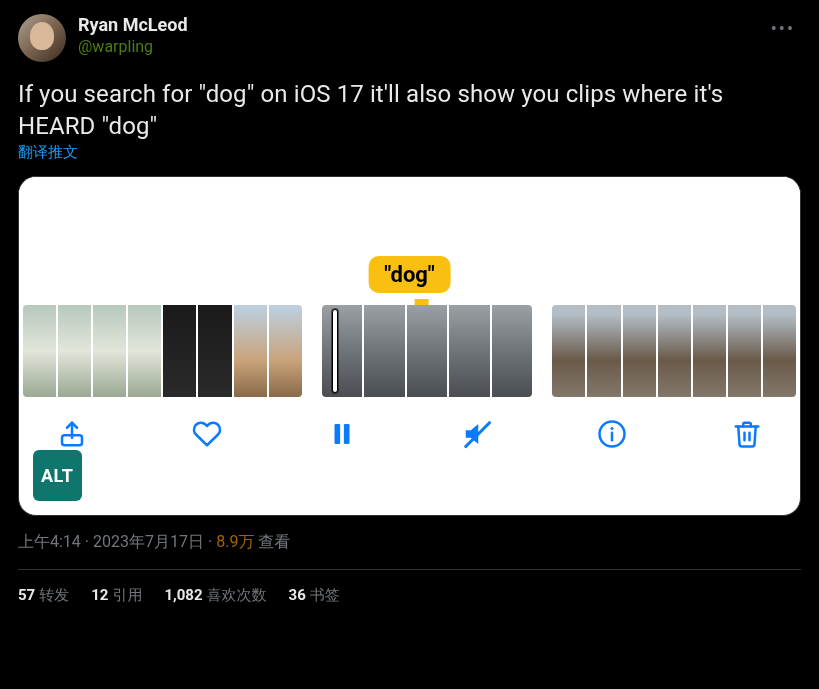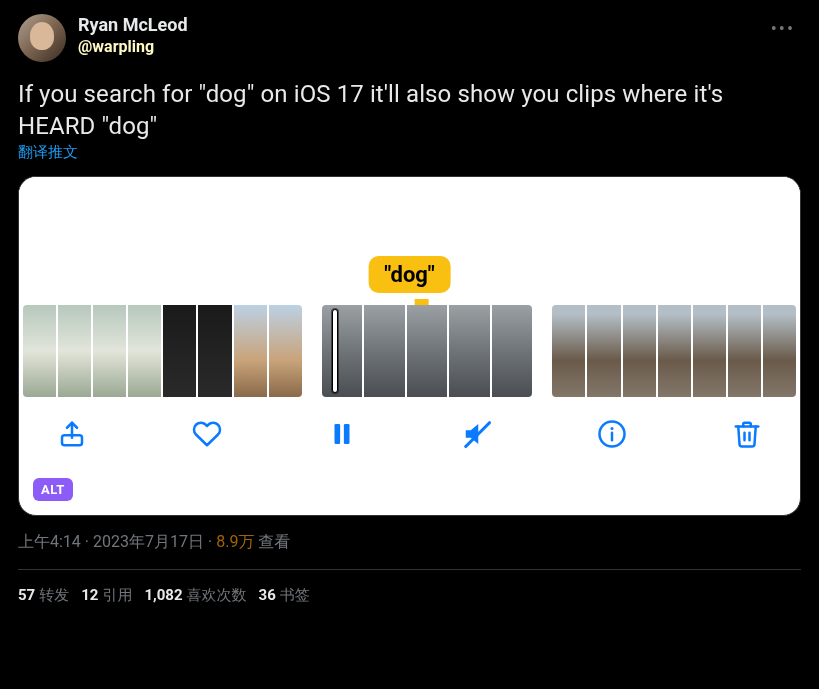--- a/index.html
+++ b/index.html
@@ -31,21 +31,21 @@
   .avatar::after{
     content:"";
     position:absolute;
     left:12px; top:8px;
     width:24px; height:28px;
     background: #d9b89a;
     border-radius: 50% 50% 45% 45%;
   }
   .name-col { display:flex; flex-direction:column; line-height:1.25; }
   .display-name { font-weight:700; font-size:18px; color:#e7e9ea; }
-  .handle { color:#fef9c3; font-size:16px;font-weight:bold; }
+  .handle { color:#4d7c0f; font-size:16px; }
   .more {
     margin-left:auto;
     color:#71767b;
     font-size:18px;
     letter-spacing:2px;
     padding:4px 6px;
     cursor:pointer;
   }
   .body-text {
     margin-top:16px;
@@ -142,43 +142,43 @@
     cursor:pointer;
     display:flex;
     align-items:center;
     justify-content:center;
   }
   .tbtn svg { width:30px; height:30px; }
   .alt-badge {
     position:absolute;
     left:14px;
     bottom:14px;
-    background:#8b5cf6;
+    background:#0f766e;
     color:#fff;
-    font-size:13px;
+    font-size:18px;
     font-weight:700;
-    padding:4px 8px;
+    padding:15px 8px;
     border-radius:6px;
     letter-spacing:0.5px;
   }
   .meta {
     margin-top:16px;
     color:#71767b;
     font-size:16px;
   }
   .meta .sep { margin:0 4px; }
   .meta .views-n { color:#a16207; font-weight:400; }
   .divider {
     height:1px;
     background:#2f3336;
     margin-top:16px;
   }
   .stats {
     display:flex;
-    gap:12px;
+    gap:22px;
     padding:16px 0 0 0;
     font-size:15px;
     color:#71767b;
   }
   .stats .n { color:#e7e9ea; font-weight:700; margin-right:4px; }
 </style>
 </head>
 <body>
 
 <div class="tweet">

